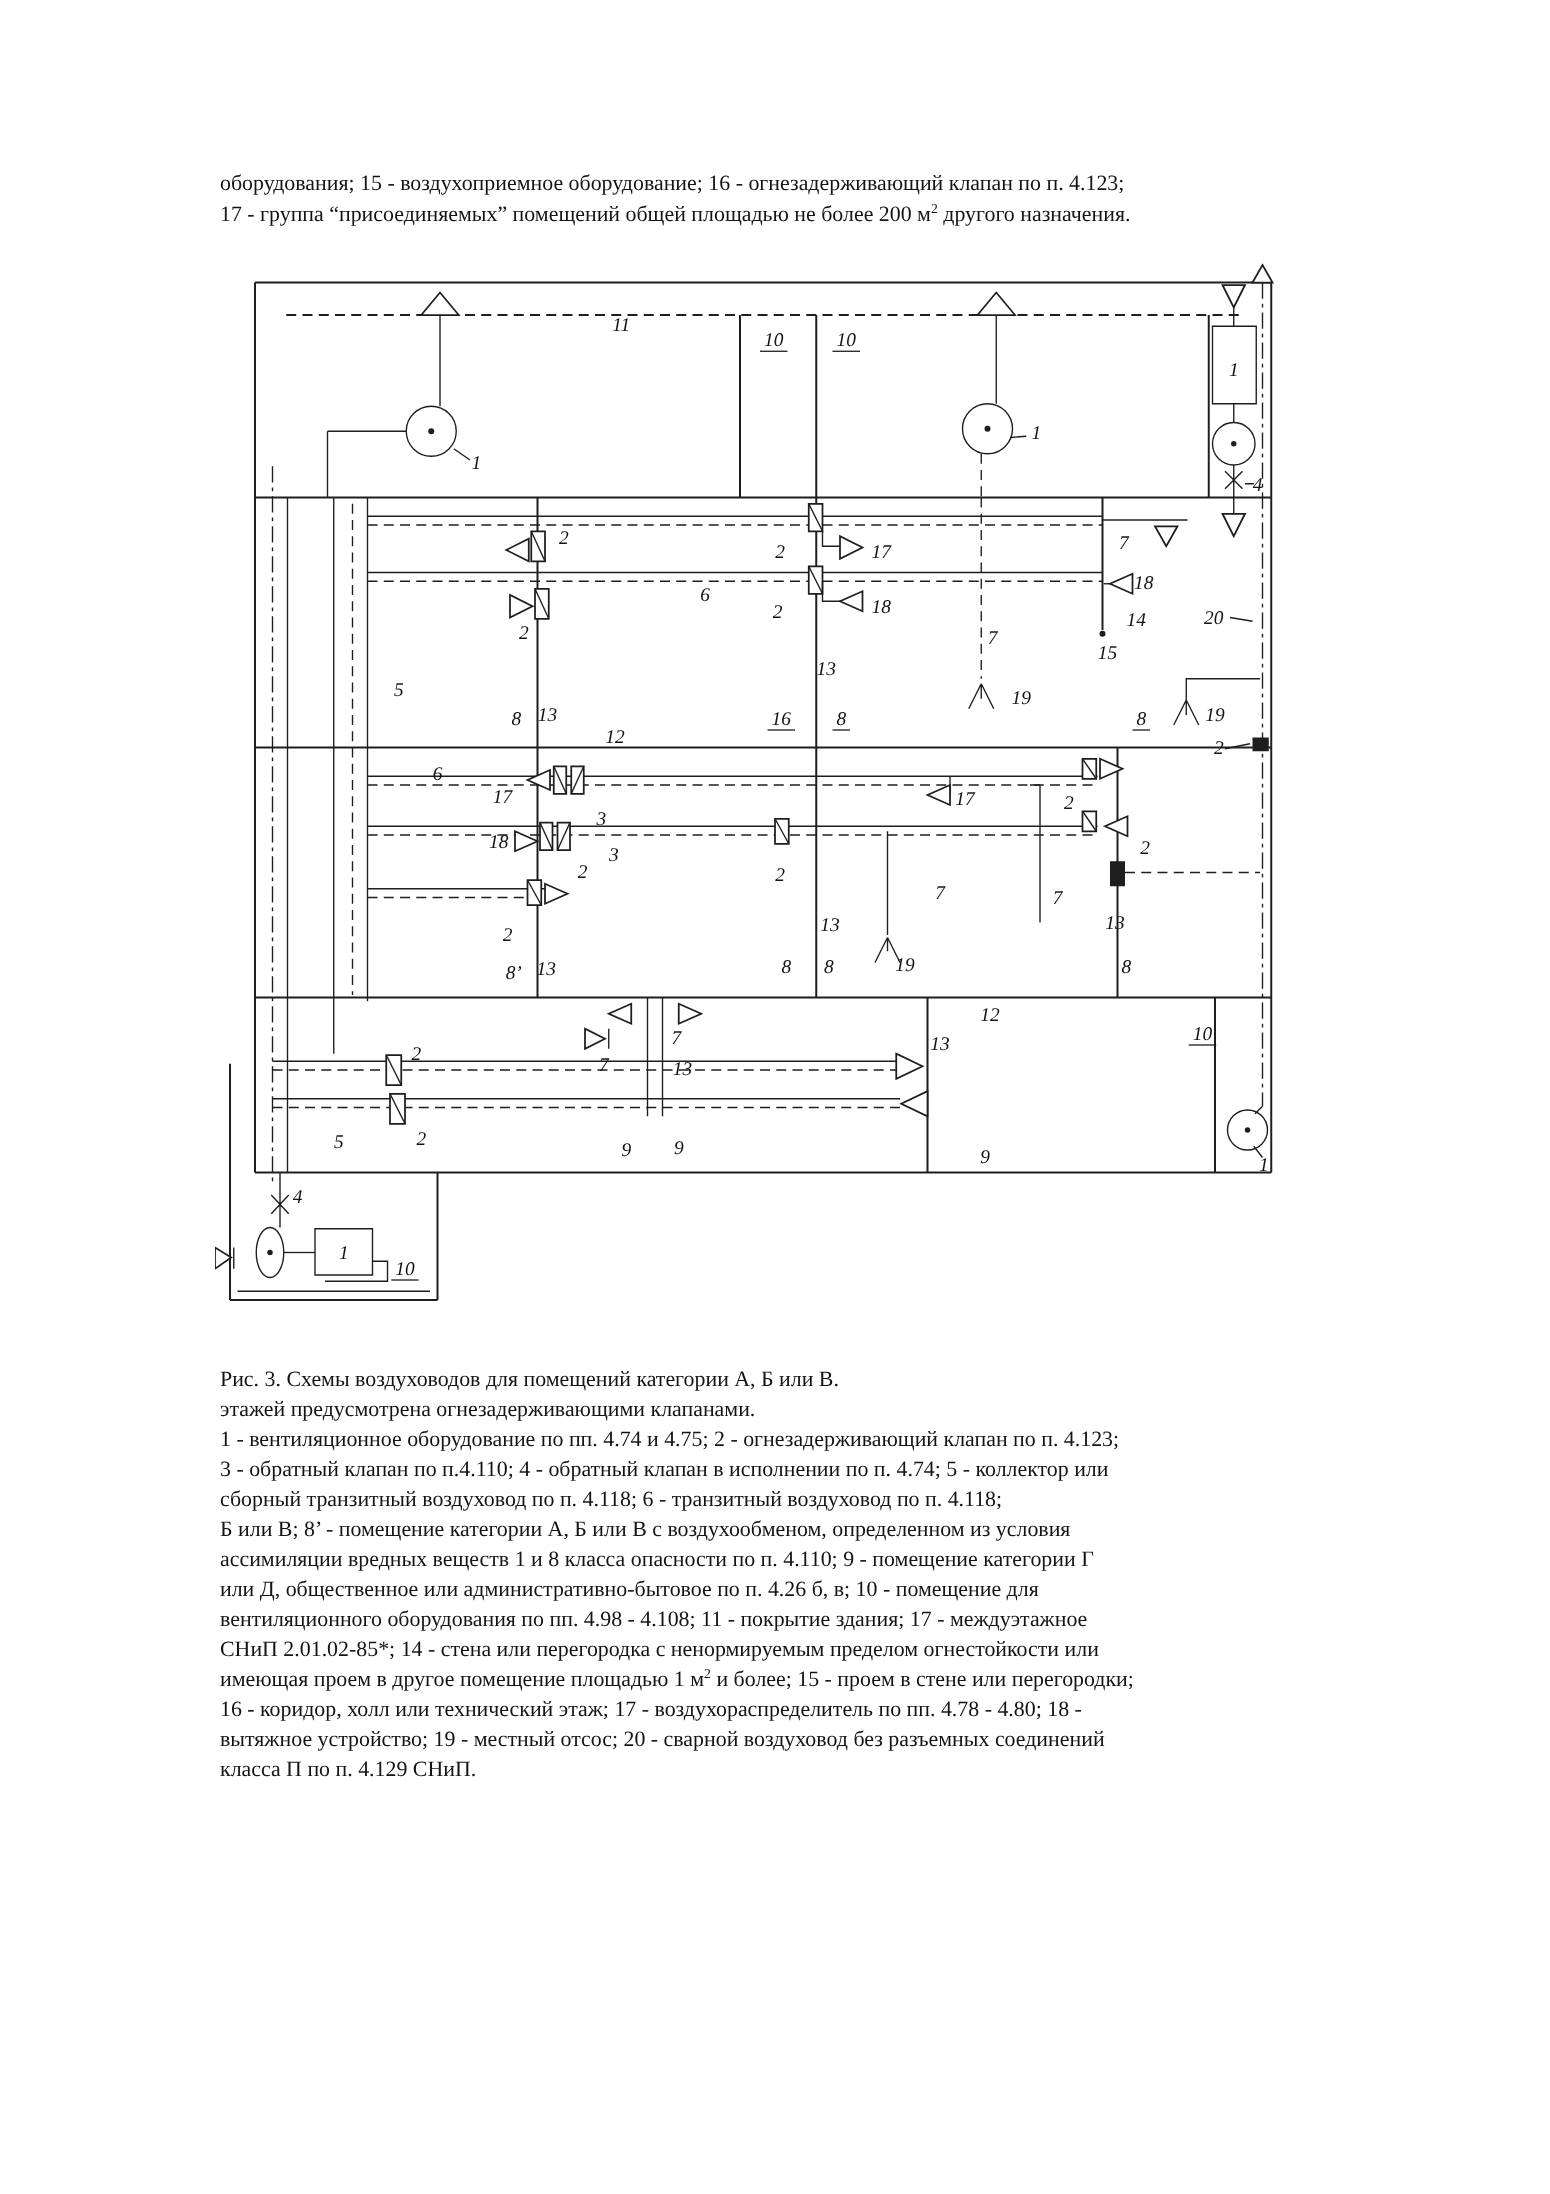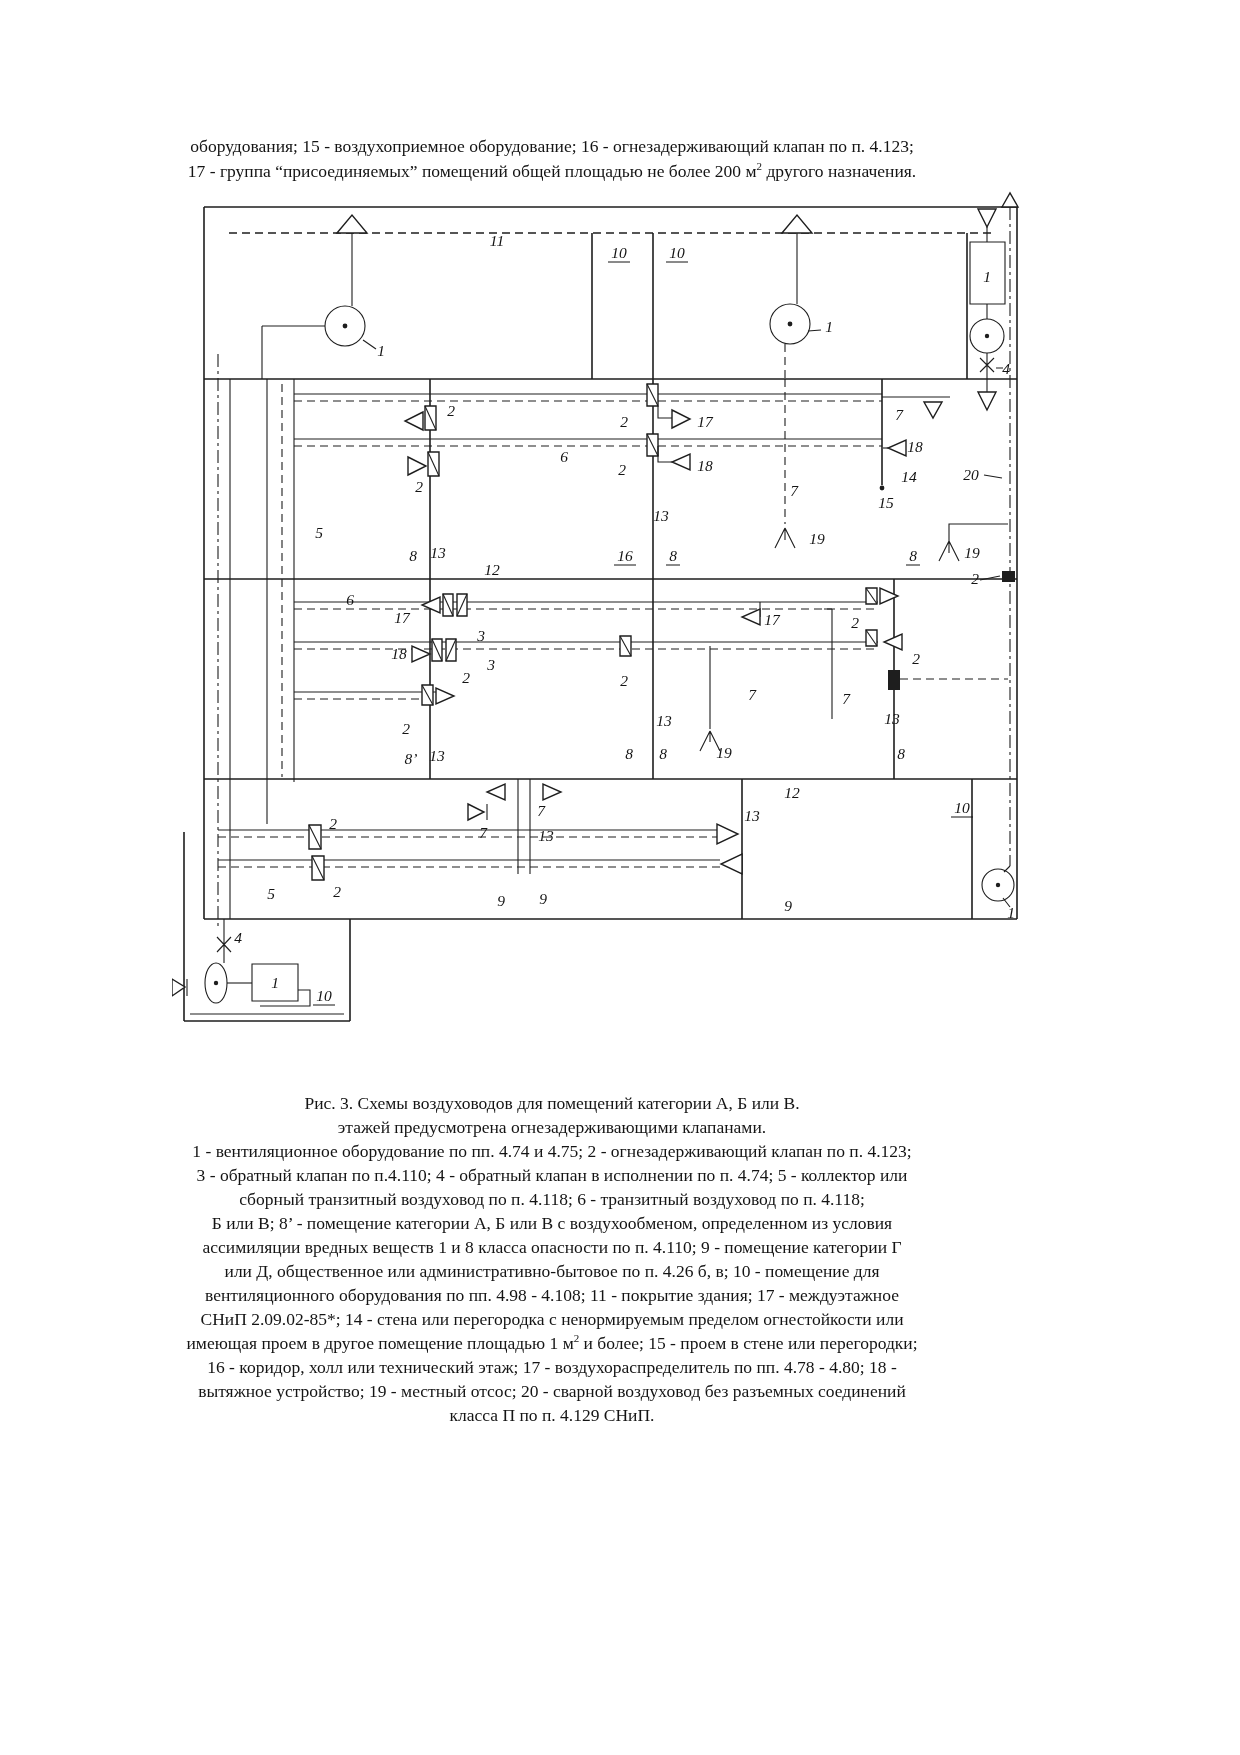--- a/index.html
+++ b/index.html
@@ -1,24 +1,24 @@
 <!DOCTYPE html>
 <html><head>
 <meta charset="utf-8">
 <style>
   html,body{margin:0;padding:0;background:#e8e8e8;}
   .page{position:relative;width:1240px;height:1755px;background:#ffffff;margin:0 auto;
         font-family:"Liberation Serif", serif;color:#141414;overflow:hidden;}
-  .textblock{position:absolute;left:165px;width:774px;text-align:center;
+  .textblock{position:absolute;left:176px;width:774px;text-align:left;
              font-size:17.5px;line-height:24px;}
   .intro{top:134px;line-height:25px;}
   .caption{top:1051px;margin-top:40px;}
   .cap-line{white-space:nowrap;}
   sup{font-size:11px;line-height:0;}
-  .diagram{position:absolute;left:172px;top:184px;width:850px;height:845px;}
+  .diagram{position:absolute;left:172px;top:203px;width:850px;height:845px;}
   svg line,svg path,svg rect,svg circle,svg ellipse{vector-effect:non-scaling-stroke;}
   svg .s{stroke:#1e1e1e;stroke-width:1.6;fill:none;}
   svg .t{stroke:#1e1e1e;stroke-width:1.1;fill:none;}
   svg .dsh{stroke-dasharray:8 5;}
   svg .dd{stroke-dasharray:13 4 3 4;}
   svg .fill{fill:#1e1e1e;stroke:none;}
   svg .open{fill:#ffffff;stroke:#1e1e1e;stroke-width:1.4;}
   svg text{font-family:"Liberation Serif", serif;font-style:italic;
            font-size:15.5px;fill:#141414;}
 </style>
@@ -266,20 +266,20 @@
   <div class="textblock caption" id="caption">
       <div class="cap-line">Рис. 3. Схемы воздуховодов для помещений категории А, Б или В.</div>
       <div class="cap-line">этажей предусмотрена огнезадерживающими клапанами.</div>
       <div class="cap-line">1 - вентиляционное оборудование по пп. 4.74 и 4.75; 2 - огнезадерживающий клапан по п. 4.123;</div>
       <div class="cap-line">3 - обратный клапан по п.4.110; 4 - обратный клапан в исполнении по п. 4.74; 5 - коллектор или</div>
       <div class="cap-line">сборный транзитный воздуховод по п. 4.118; 6 - транзитный воздуховод по п. 4.118;</div>
       <div class="cap-line">Б или В; 8’ - помещение категории А, Б или В с воздухообменом, определенном из условия</div>
       <div class="cap-line">ассимиляции вредных веществ 1 и 8 класса опасности по п. 4.110; 9 - помещение категории Г</div>
       <div class="cap-line">или Д, общественное или административно-бытовое по п. 4.26 б, в; 10 - помещение для</div>
       <div class="cap-line">вентиляционного оборудования по пп. 4.98 - 4.108; 11 - покрытие здания; 17 - междуэтажное</div>
-      <div class="cap-line">СНиП 2.09.02-85*; 14 - стена или перегородка с ненормируемым пределом огнестойкости или</div>
+      <div class="cap-line">СНиП 2.01.02-85*; 14 - стена или перегородка с ненормируемым пределом огнестойкости или</div>
       <div class="cap-line"><span>имеющая проем в другое помещение площадью 1 м</span><sup>2</sup><span> и более; 15 - проем в стене или перегородки;</span></div>
       <div class="cap-line">16 - коридор, холл или технический этаж; 17 - воздухораспределитель по пп. 4.78 - 4.80; 18 -</div>
       <div class="cap-line">вытяжное устройство; 19 - местный отсос; 20 - сварной воздуховод без разъемных соединений</div>
       <div class="cap-line">класса П по п. 4.129 СНиП.</div>
     </div>
 
 </div>
 
 </body></html>

